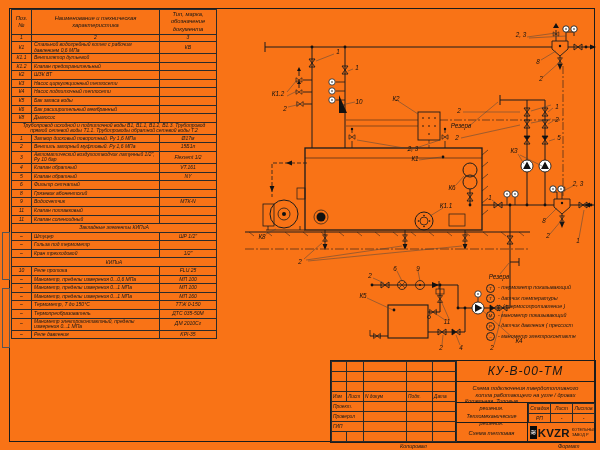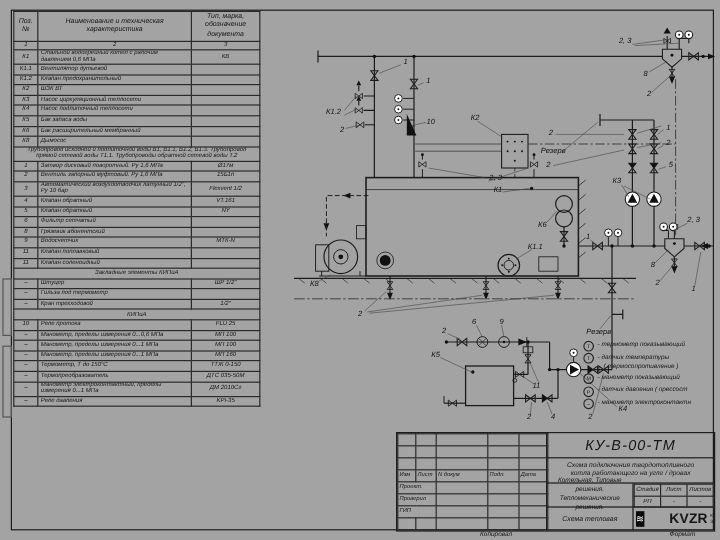--- a/index.html
+++ b/index.html
@@ -1,16 +1,16 @@
 <!DOCTYPE html>
 <html><head>
 <meta charset="utf-8">
 <style>
   html,body{margin:0;padding:0;background:#d8d8d8;}
-  .page{position:relative;width:600px;height:450px;background:#a3a3a3;overflow:hidden;
+  .page{position:relative;width:600px;height:450px;background:#f97316;overflow:hidden;
         font-family:"Liberation Sans",sans-serif;color:#161616;}
   .frame{position:absolute;left:9px;top:8px;width:584px;height:432px;border:1.4px solid #1c1c1c;}
   .edgebox{position:absolute;border:0.6px solid #555;}
   
   .spec{position:absolute;left:11px;top:9px;border-collapse:collapse;font-style:italic;table-layout:fixed;}
   .spec td,.spec th{border:0.7px solid #2b2b2b;padding:0 2px;vertical-align:middle;overflow:hidden;}
   .spec th{font-weight:normal;font-size:5.8px;line-height:1.25;text-align:center;height:24px;}
   .spec td{font-size:5px;line-height:1.1;height:7.6px;}
   .spec td.pos{text-align:center;}
   .spec td.nm{text-align:left;}
@@ -40,21 +40,21 @@
   .tb-proj{left:125px;top:42px;width:72px;height:20px;border-right:1.2px solid #1c1c1c;border-bottom:1.2px solid #1c1c1c;
            font-size:5.4px;text-align:center;display:flex;flex-direction:column;justify-content:center;line-height:1.3;}
   .tb-stage{left:197px;top:42px;width:67px;height:20px;border-bottom:1.2px solid #1c1c1c;}
   .tb-stage table{border-collapse:collapse;table-layout:fixed;width:67px;height:20px;}
   .tb-stage td{border:0.6px solid #2b2b2b;font-size:5px;text-align:center;padding:0;}
   .tb-sheet{left:125px;top:62px;width:72px;height:19px;border-right:1.2px solid #1c1c1c;
             font-size:5.8px;display:flex;align-items:center;justify-content:center;}
   .tb-logo{left:197px;top:62px;width:67px;height:19px;display:flex;align-items:center;padding-left:2px;overflow:hidden;}
   .logo-mark{width:9px;height:13px;background:#0a0a0a;color:#fff;font-size:8px;line-height:13px;
              text-align:center;font-style:normal;margin-right:1px;}
-  .logo-word{font-weight:bold;font-size:11.5px;font-style:normal;letter-spacing:0.2px;margin-right:2px;padding-left:20px;}
+  .logo-word{font-weight:bold;font-size:11.5px;font-style:normal;letter-spacing:0.2px;margin-right:2px;}
   .logo-co{font-size:3.9px;line-height:1.25;font-style:normal;white-space:nowrap;}
   .under{position:absolute;font-size:5.4px;font-style:italic;}
 </style>
 </head>
 <body>
 
 <div class="page">
 
   <div class="frame"></div>
   <div class="edgebox" style="left:2px;top:232px;width:6px;height:46px;"></div>

